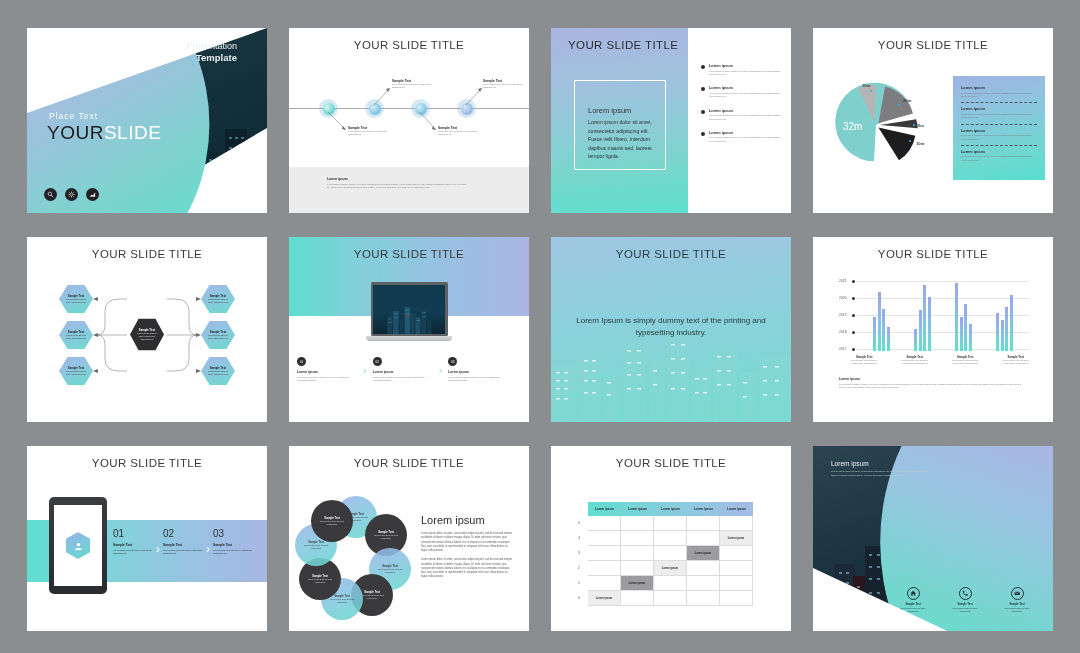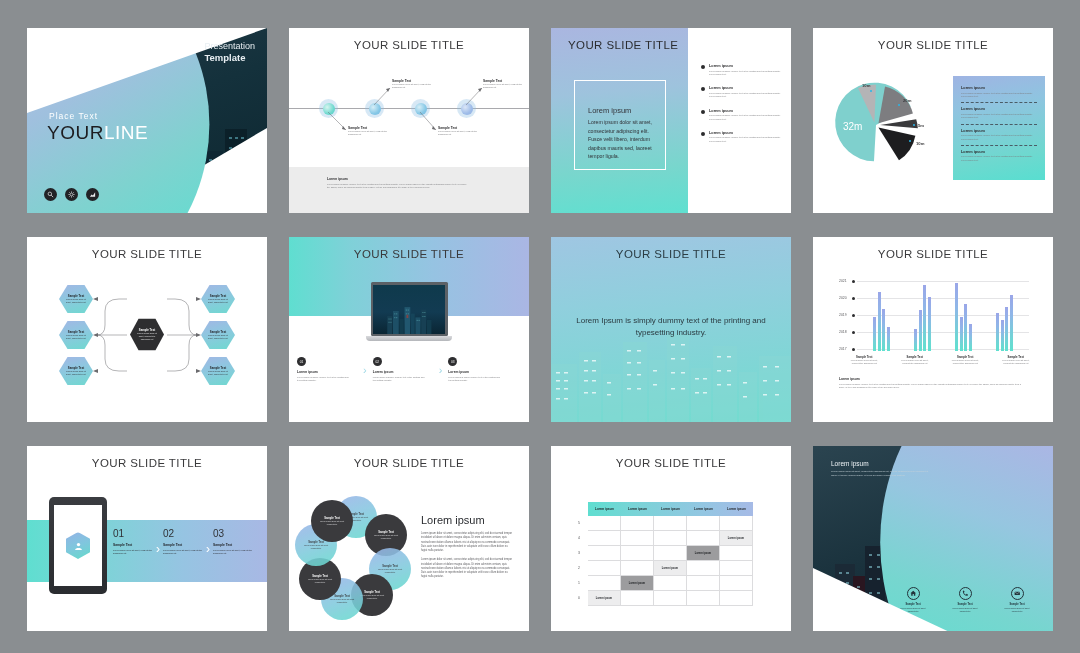--- a/index.html
+++ b/index.html
@@ -53,21 +53,21 @@
     clip-path: ellipse(74% 100% at 2% 52%);
     z-index: 2;
   }
   .s1-white-br {
     position: absolute; inset: 0; background: #fff;
     clip-path: polygon(100% 100%, 40% 100%, 100% 54%);
     z-index: 1;
   }
   .s1-bldg { position: absolute; bottom: 0; z-index: 1; }
   .s1-ptitle {
-    position: absolute; right: 12px; top: 13px; text-align: left;
+    position: absolute; right: 30px; top: 13px; text-align: right;
     color: #e8eef2; z-index: 5; line-height: 1.25;
   }
   .s1-ptitle .l1 { font-size: 9px; font-weight: 400; }
   .s1-ptitle .l2 { font-size: 9.5px; font-weight: bold; }
   .s1-place { position: absolute; left: 22px; top: 83px; color: #fff; font-size: 8.5px; letter-spacing: 1px; z-index: 6; }
   .s1-head { position: absolute; left: 20px; top: 94px; font-size: 19px; letter-spacing: .5px; z-index: 6; white-space: nowrap;}
   .s1-head .dk { color: #1d1d20; font-weight: 400;}
   .s1-head .lt { color: #ffffff; font-weight: 300;}
   .s1-icons { position: absolute; left: 17px; bottom: 12px; display: flex; gap: 8px; z-index: 6; }
   .circ-ico {
@@ -311,21 +311,21 @@
     </svg>
     <div class="s1-white-tl"></div>
     <div class="s1-white-br"></div>
     <div class="s1-teal"></div>
     <div class="s1-ptitle">
       <div class="l1">Presentation</div>
       <div class="l2">Template</div>
     </div>
     <div class="s1-place">Place  Text</div>
     <div class="s1-head">
-      <span class="dk">YOUR</span><span class="lt">LINE</span>
+      <span class="dk">YOUR</span><span class="lt">SLIDE</span>
     </div>
     <div class="s1-icons">
       <div class="circ-ico">
         <svg viewBox="0 0 16 16">
             <circle cx="6.5" cy="6.5" r="4" fill="none" stroke="#e9e9ec" stroke-width="1.6"></circle>
             <line x1="9.5" y1="9.5" x2="14" y2="14" stroke="#e9e9ec" stroke-width="1.8"></line>
           </svg>
       </div>
       <div class="circ-ico">
         <svg viewBox="0 0 16 16">

